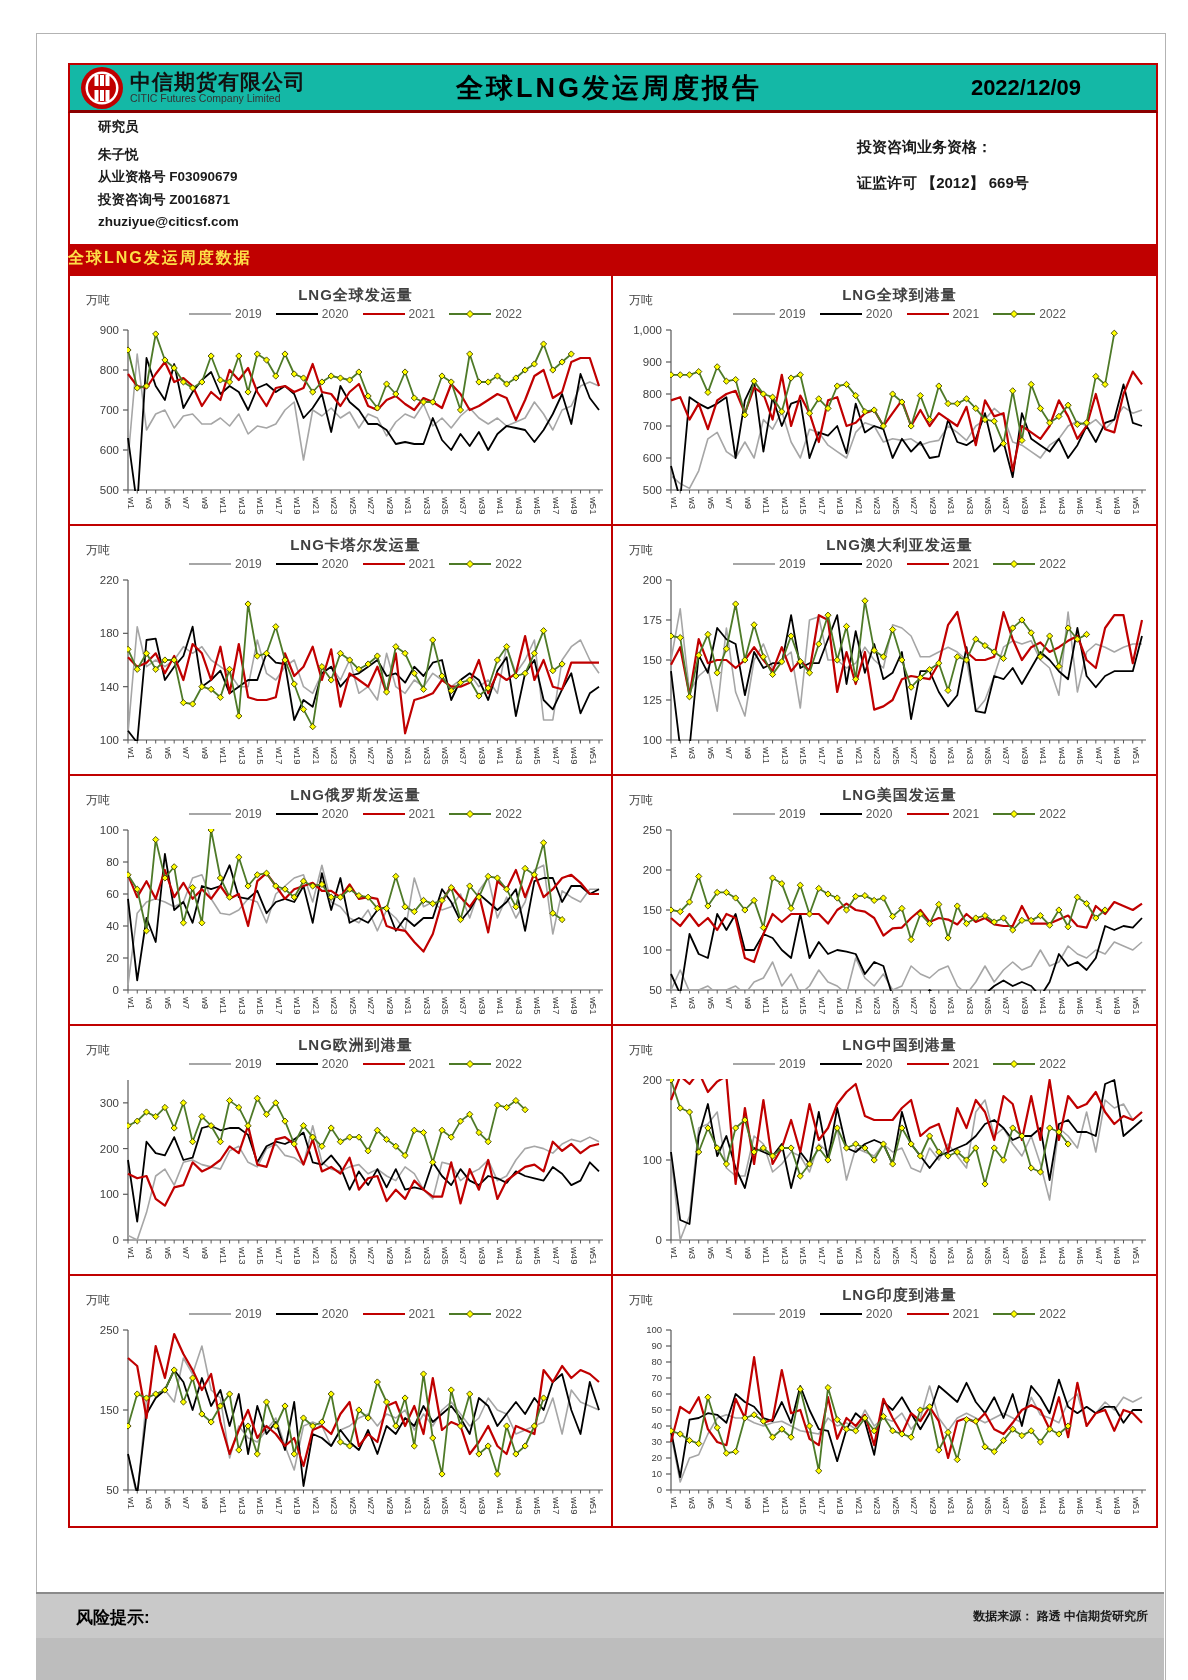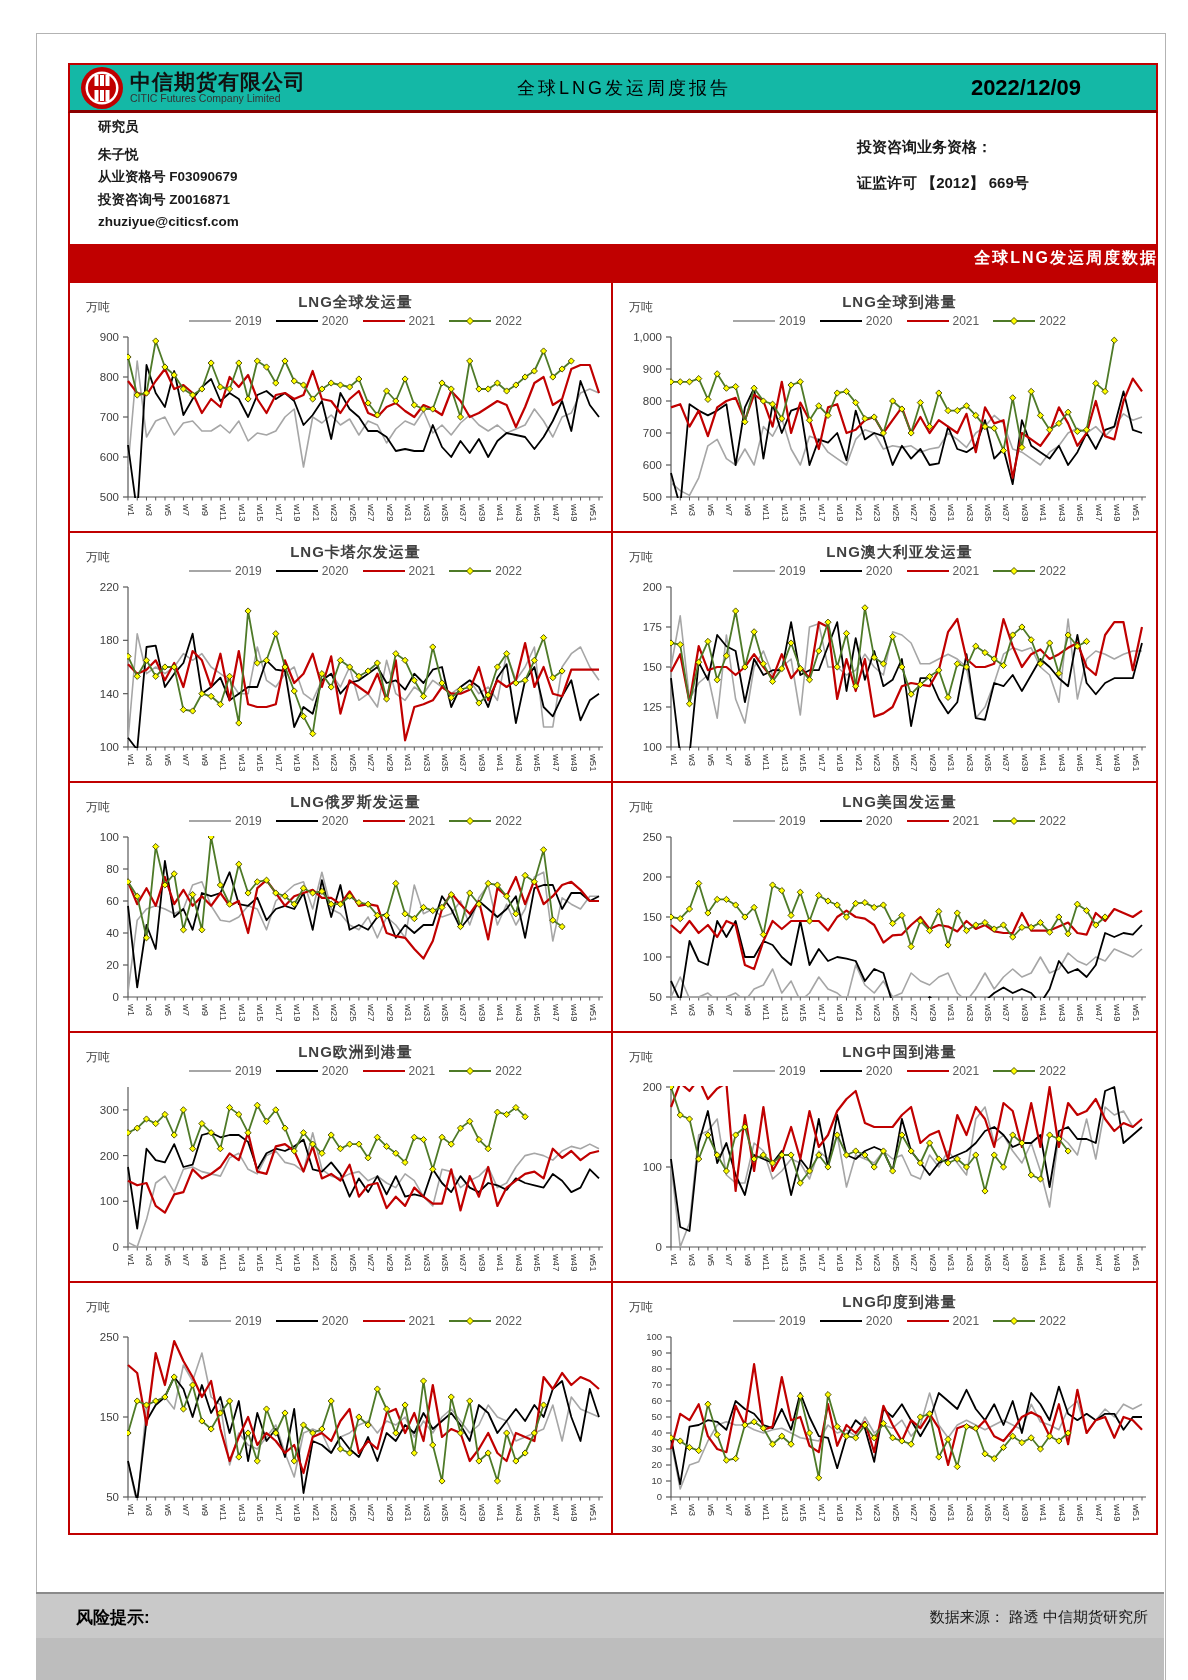--- a/index.html
+++ b/index.html
@@ -5,45 +5,45 @@
   html,body{margin:0;padding:0;background:#ffffff;}
   body{width:1188px;height:1680px;position:relative;font-family:"Liberation Sans","DejaVu Sans",sans-serif;color:#1a1a1a;}
   .sheet{position:absolute;left:36px;top:33px;width:1128px;height:1647px;background:#ffffff;border:1px solid #b3b3b3;border-bottom:none;}
   .content{position:absolute;left:31px;top:29px;width:1090px;box-sizing:border-box;}
   
   .header-box{box-sizing:border-box;width:1090px;height:50px;border:2px solid #c00000;border-bottom:3px solid #8b0000;display:flex;align-items:center;position:relative;background:#14b8a6;}
   .brand{display:flex;align-items:center;margin-left:10px;}
   .brand-text{margin-left:6px;line-height:1.05;}
   .brand-cn{font-size:21px;font-weight:bold;letter-spacing:1px;color:#111;}
   .brand-en{font-size:10.5px;color:#333;}
-  .report-title{position:absolute;left:339px;width:430px;text-align:center;font-size:18px;font-weight:normal;letter-spacing:3px;color:#000;}
+  .report-title{position:absolute;left:324px;width:430px;text-align:center;font-size:27px;font-weight:bold;letter-spacing:3px;color:#000;}
   .report-date{position:absolute;right:75px;font-size:22px;font-weight:bold;color:#000;}
   
   .mid-band{box-sizing:border-box;width:1090px;height:131px;border-left:2px solid #c00000;border-right:2px solid #c00000;position:relative;background:#fff;}
   .researcher{position:absolute;left:28px;top:6px;font-size:13.5px;font-weight:bold;line-height:1.15;}
   .researcher div{margin-bottom:7px;}
   .license{position:absolute;left:787px;top:25px;font-size:15px;font-weight:bold;line-height:1.2;}
   .license div{margin-bottom:18px;}
   
-  .banner{box-sizing:border-box;width:1090px;height:39px;background:#c00000;color:#ffffff;font-size:16px;font-weight:bold;text-align:right;line-height:28px;letter-spacing:2px;}
+  .banner{box-sizing:border-box;width:1090px;height:32px;background:#c00000;color:#fde047;font-size:16px;font-weight:bold;text-align:left;line-height:28px;letter-spacing:2px;}
   
   .grid{box-sizing:border-box;width:1090px;border:2px solid #c00000;border-top:none;display:grid;grid-template-columns:543px 543px;background:#fff;}
   .chart-cell{position:relative;width:543px;height:250px;box-sizing:border-box;background:#fff;}
   .chart-cell.cb{border-bottom:2px solid #c00000;}
   .chart-cell.cr{border-right:2px solid #c00000;}
   .unit{position:absolute;left:16px;top:16px;font-size:12px;color:#404040;}
   .chart-title{position:absolute;left:40px;right:10px;top:10px;text-align:center;font-size:15px;font-weight:bold;color:#404040;letter-spacing:1px;}
   .legend{position:absolute;left:40px;right:10px;top:30px;height:16px;display:flex;justify-content:center;align-items:center;gap:14px;}
   .lg{display:flex;align-items:center;gap:4px;}
   .lgt{font-size:12px;color:#595959;}
   svg.plot{position:absolute;left:0;top:42px;width:543px;height:220px;overflow:hidden;}
   
   .footer-band{position:absolute;left:36px;top:1592px;width:1128px;height:88px;background:#c9c9c9;border-top:2px solid #8a8a8a;}
   .risk-label{position:absolute;left:40px;top:12px;font-size:17px;font-weight:bold;color:#000;}
-  .source-label{position:absolute;right:16px;top:14px;font-size:15px;color:#1a1a1a;}
+  .source-label{position:absolute;right:16px;top:14px;font-size:12px;color:#1a1a1a;font-weight:bold;}
   .footer-strip{position:absolute;left:0;top:44px;width:1128px;height:44px;background:#bdbdbd;}
 </style>
 </head>
 <body>
 
 <div class="sheet">
   <div class="content">
 
     <div class="header-box">
       <div class="brand">

